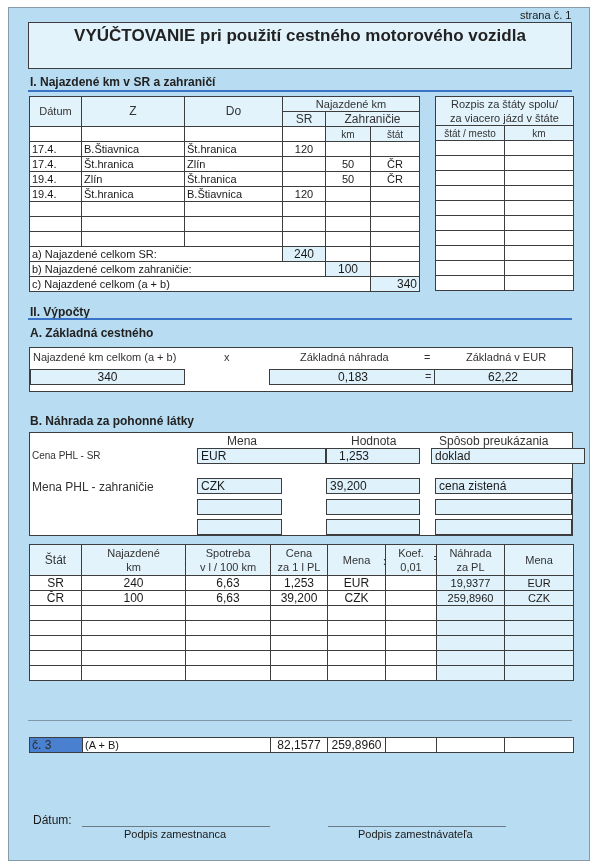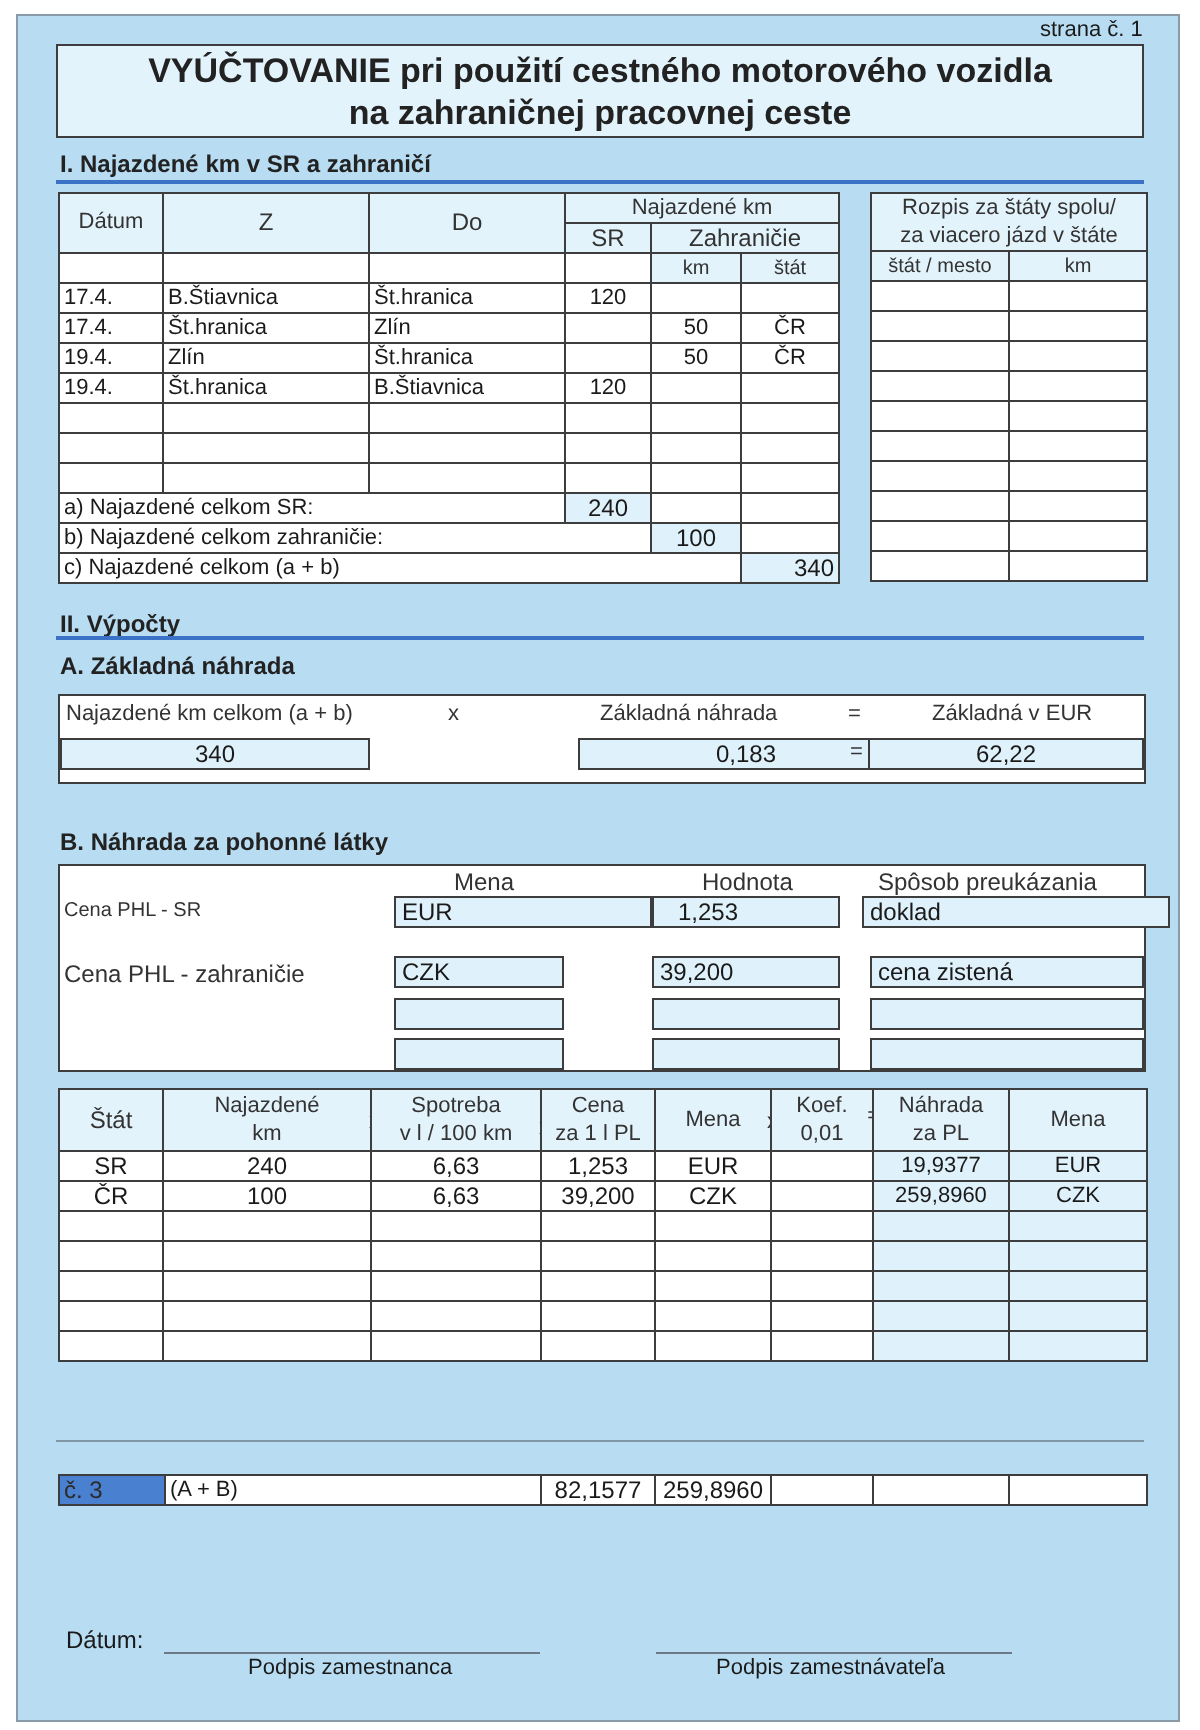--- a/index.html
+++ b/index.html
@@ -31,21 +31,20 @@
 </style>
 </head>
 <body>
 
 <div class="page"></div>
 
 <div class="txt page-num" style="left:520px; top:10px;">strana č. 1</div>
 
 <div class="abs title-box" style="left:28px; top:22px; width:544px; height:47px;">
   <div class="title-line" style="margin-top:2px;">VYÚČTOVANIE pri použití cestného motorového vozidla</div>
-  <div class="title-line">na zahraničnej pracovnej ceste</div>
 </div>
 
 <div class="txt section-h" style="left:30px; top:76px;">I. Najazdené km v SR a zahraničí</div>
 <div class="abs underline" style="left:28px; top:90px; width:544px;"></div>
 
 <table class="grid" style="left:29px; top:96px; width:390px;">
   <colgroup>
       <col style="width:52px">
       <col style="width:103px">
       <col style="width:98px">
@@ -198,44 +197,44 @@
   <tr>
         <td></td>
         <td></td>
       </tr>
 </tbody>
   </table>
 
 <div class="txt section-h" style="left:30px; top:306px;">II. Výpočty</div>
 <div class="abs underline" style="left:28px; top:318px; width:544px;"></div>
 
-<div class="txt sub-h" style="left:30px; top:327px;">A. Základná náhrada</div>
+<div class="txt sub-h" style="left:30px; top:327px;">A. Základná cestného</div>
 <div class="abs box" style="left:29px; top:347px; width:544px; height:45px;"></div>
 <div class="txt lbl" style="left:33px; top:352px;">Najazdené km celkom (a + b)</div>
 <div class="txt lbl" style="left:224px; top:352px;">x</div>
 <div class="txt lbl" style="left:300px; top:352px;">Základná náhrada</div>
 <div class="txt lbl" style="left:424px; top:352px;">=</div>
 <div class="txt lbl" style="left:466px; top:352px;">Základná v EUR</div>
 <div class="abs input c" style="left:30px; top:369px; width:155px; height:16px; font-size:12px;">340</div>
-<div class="abs input c" style="left:269px; top:369px; width:168px; height:16px; font-size:12px;margin-left:20px;">0,183</div>
+<div class="abs input c" style="left:269px; top:369px; width:168px; height:16px; font-size:12px;">0,183</div>
 <div class="txt lbl" style="left:425px; top:371px;">=</div>
 <div class="abs input c" style="left:434px; top:369px; width:138px; height:16px; font-size:12px;">62,22</div>
 
 <div class="txt sub-h" style="left:30px; top:415px;">B. Náhrada za pohonné látky</div>
 <div class="abs box" style="left:29px; top:432px; width:544px; height:104px;"></div>
 <div class="txt lbl" style="left:227px; top:435px; font-size:12px;">Mena</div>
 <div class="txt lbl" style="left:351px; top:435px; font-size:12px;">Hodnota</div>
 <div class="txt lbl" style="left:439px; top:435px; font-size:12px;">Spôsob preukázania</div>
 
 <div class="txt lbl" style="left:32px; top:451px; font-size:10px;">Cena PHL - SR</div>
 <div class="abs input" style="left:197px; top:448px; width:129px; height:16px; font-size:12px;">EUR</div>
 <div class="abs input" style="left:326px; top:448px; width:94px; height:16px; font-size:12px; padding-left:12px;">1,253</div>
 <div class="abs input" style="left:431px; top:448px; width:154px; height:16px; font-size:12px;">doklad</div>
 
-<div class="txt lbl" style="left:32px; top:481px; font-size:12px;">Cena PHL - zahraničie</div>
+<div class="txt lbl" style="left:32px; top:481px; font-size:12px;">Mena PHL - zahraničie</div>
 <div class="abs input" style="left:197px; top:478px; width:85px; height:16px; font-size:12px;">CZK</div>
 <div class="abs input" style="left:326px; top:478px; width:94px; height:16px; font-size:12px;">39,200</div>
 <div class="abs input" style="left:435px; top:478px; width:137px; height:16px; font-size:12px;">cena zistená</div>
 
 <div class="abs input" style="left:197px; top:499px; width:85px; height:16px;"></div>
 <div class="abs input" style="left:326px; top:499px; width:94px; height:16px;"></div>
 <div class="abs input" style="left:435px; top:499px; width:137px; height:16px;"></div>
 
 <div class="abs input" style="left:197px; top:519px; width:85px; height:16px;"></div>
 <div class="abs input" style="left:326px; top:519px; width:94px; height:16px;"></div>

